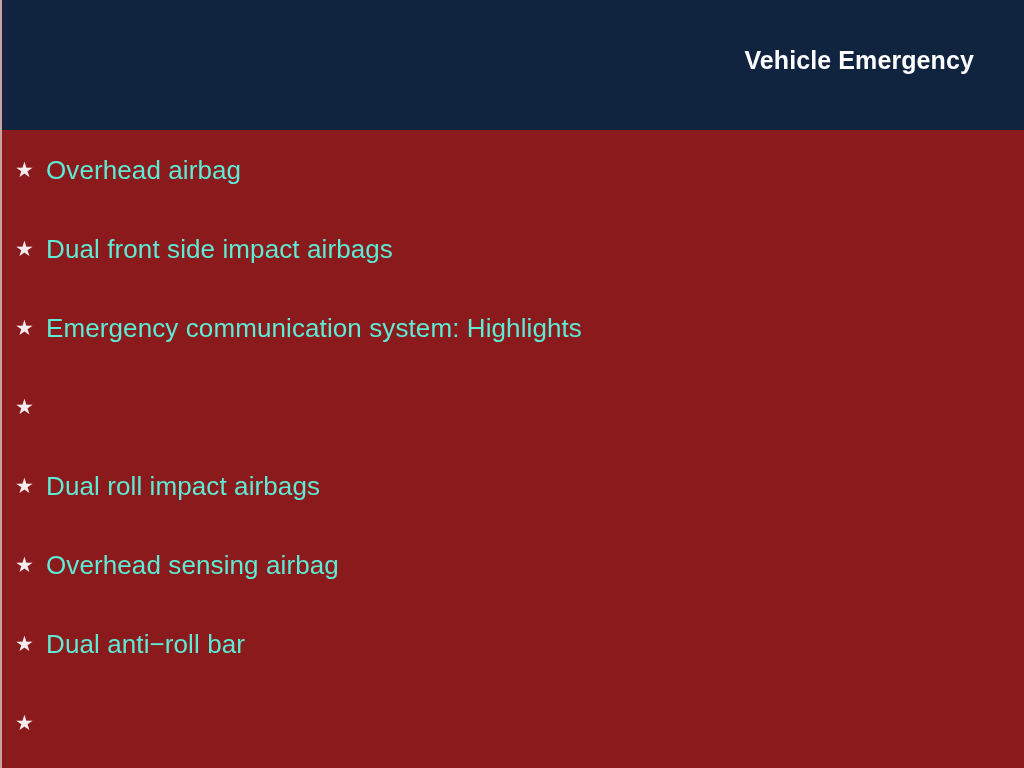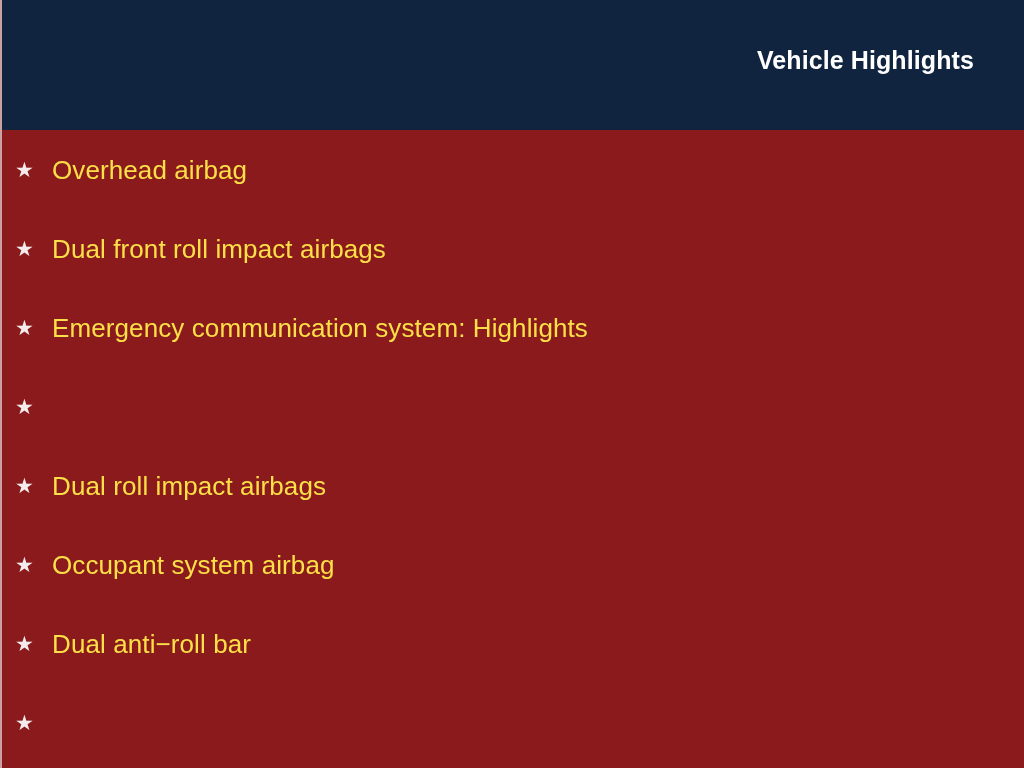--- a/index.html
+++ b/index.html
@@ -83,62 +83,62 @@
     display: inline-block;
     line-height: 26px;
     font-size: 21px;
     color: #f3ebec;
     text-align: left;
     user-select: none;
   }
 
   .highlight-label {
     flex: 0 1 auto;
-    margin-left: 20px;
+    margin-left: 14px;
     font-size: 26px;
     font-weight: 300;
-    color: #fde047;
+    color: #5eead4;
     line-height: 30px;
     white-space: nowrap;
     letter-spacing: 0.1px;
   }
 </style>
 </head>
 <body>
 
 <div id="slide">
 
   <div id="header-band">
-    <h1 id="page-title">Vehicle Highlights</h1>
+    <h1 id="page-title">Vehicle Emergency</h1>
   </div>
 
   <ul id="highlights-list">
 
   <li class="highlight-item">
         <span class="star-icon">★</span>
         <span class="highlight-label">Overhead airbag</span>
       </li>
       <li class="highlight-item">
         <span class="star-icon">★</span>
-        <span class="highlight-label">Dual front roll impact airbags</span>
+        <span class="highlight-label">Dual front side impact airbags</span>
       </li>
       <li class="highlight-item">
         <span class="star-icon">★</span>
         <span class="highlight-label">Emergency communication system: Highlights</span>
       </li>
       <li class="highlight-item">
         <span class="star-icon">★</span>
       </li>
       <li class="highlight-item">
         <span class="star-icon">★</span>
         <span class="highlight-label">Dual roll impact airbags</span>
       </li>
       <li class="highlight-item">
         <span class="star-icon">★</span>
-        <span class="highlight-label">Occupant system airbag</span>
+        <span class="highlight-label">Overhead sensing airbag</span>
       </li>
       <li class="highlight-item">
         <span class="star-icon">★</span>
         <span class="highlight-label">Dual anti−roll bar</span>
       </li>
       <li class="highlight-item">
         <span class="star-icon">★</span>
       </li>
     </ul>
 

